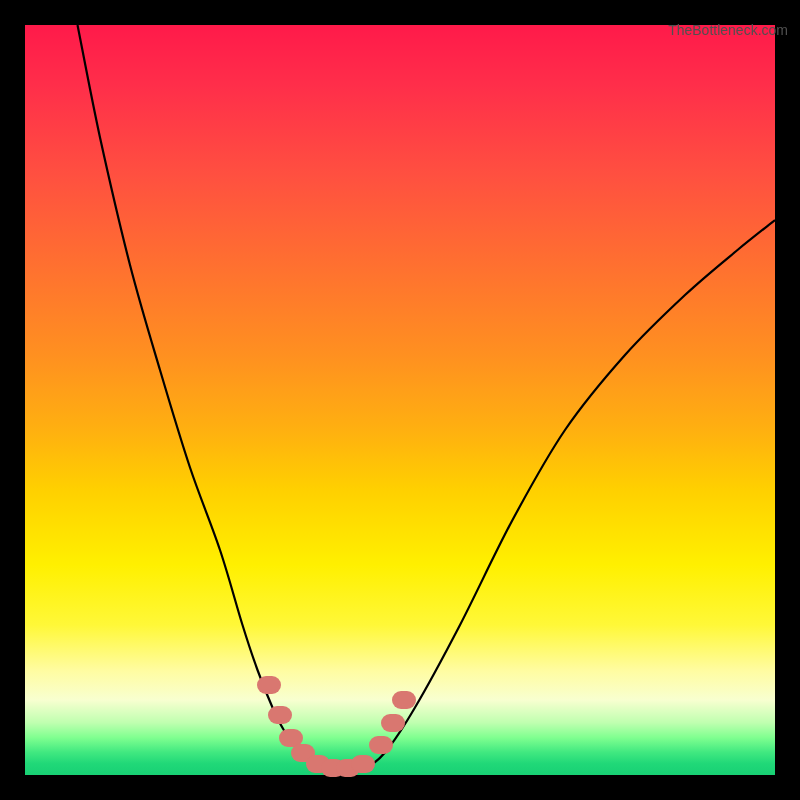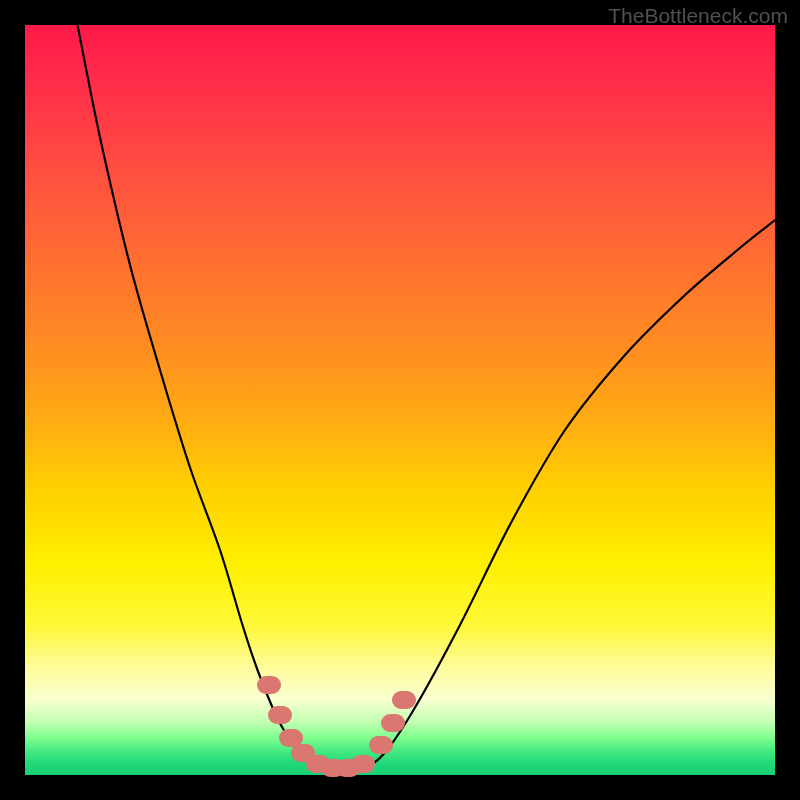--- a/index.html
+++ b/index.html
@@ -38,24 +38,24 @@
       #f8ffd0 90%,
       #c0ffb0 93%,
       #80ff90 95%,
       #40e880 97%,
       #20d878 98.5%,
       #18d074 100%
     );
   }
   .watermark {
     position: absolute;
-    top: 4px;
+    top: 22px;
     right: 12px;
     color: #505050;
-    font-size: 21px;
+    font-size: 14px;
     font-weight: 500;
     z-index: 10;
   }
   svg.curve {
     position: absolute;
     left: 0;
     top: 0;
     width: 100%;
     height: 100%;
     z-index: 5;

